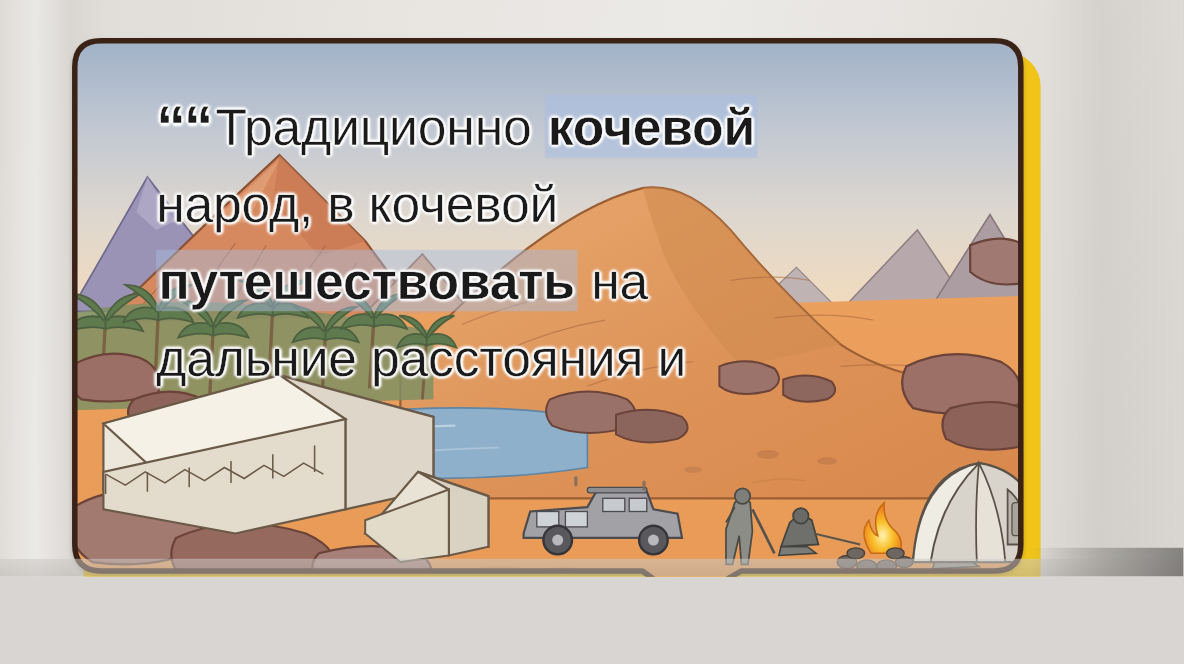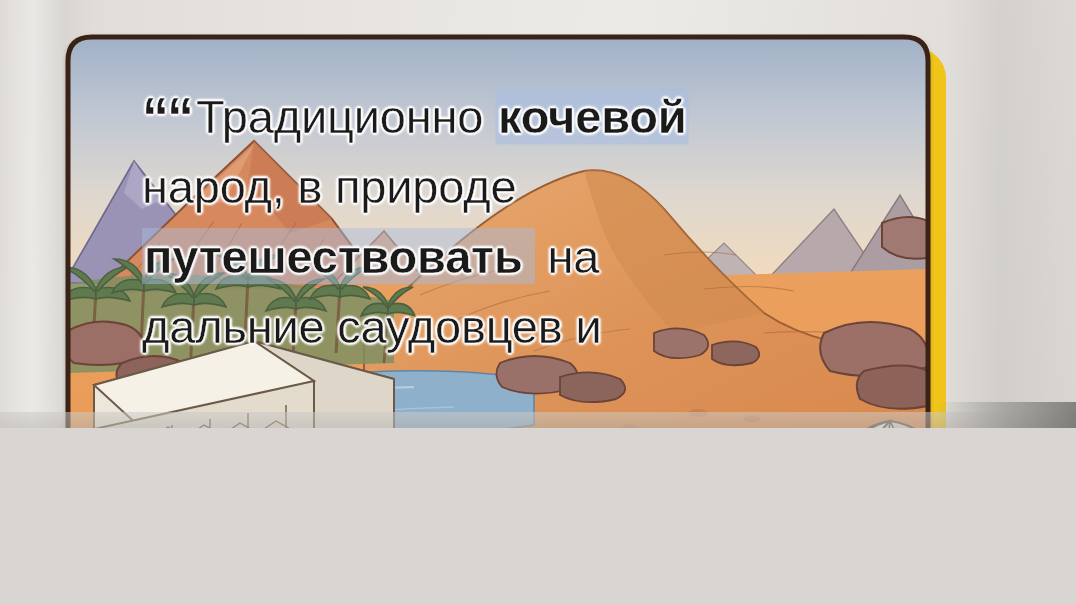--- a/index.html
+++ b/index.html
@@ -11,21 +11,21 @@
     width: 1076px;
     height: 604px;
     overflow: hidden;
     font-family: "Liberation Sans", sans-serif;
   }
 
   
   #stage {
     position: relative;
     width: 1076px;
-    height: 428px;
+    height: 524px;
     background:
       linear-gradient(100deg, #dedbd7 0%, #e7e4e0 28%, #eceae7 55%, #e3e0dc 80%, #d9d6d2 100%);
     overflow: hidden;
   }
   
   #stage::before {
     content: "";
     position: absolute;
     inset: 0;
     background:
@@ -106,21 +106,21 @@
   .hl {
     font-weight: 700;
     background: rgba(171,190,224,.62);
     box-shadow: 0 0 0 1px rgba(171,190,224,.30);
     padding: 2px 2px 1px 2px;
     border-radius: 1px;
   }
   .hl-2 {
     font-weight: 700;
     background: rgba(168,188,222,.48);
-    padding: 2px 12px 1px 2px;
+    padding: 2px 2px 1px 2px;
     border-radius: 1px;
   }
 
   
   #bottom-strip {
     position: absolute;
     left: 0; bottom: 0;
     width: 100%;
     height: 16px;
     background: linear-gradient(180deg, #cdcac6 0%, #b9b6b2 100%);
@@ -406,27 +406,27 @@
           <rect x="458" y="400" width="3" height="9" rx="1.2"></rect>
           <rect x="520" y="404" width="3" height="9" rx="1.2"></rect>
         </g>
       </svg>
 
       <div id="quote-text">
         <div class="line">
           <span class="qmark">““</span><span>Традиционно </span><span class="hl">кочевой</span>
         </div>
         <div class="line">
-          <span>народ, в природе</span>
+          <span>народ, в кочевой</span>
         </div>
         <div class="line">
           <span class="hl-2">путешествовать</span><span> на</span>
         </div>
         <div class="line">
-          <span>дальние саудовцев и</span>
+          <span>дальние расстояния и</span>
         </div>
       </div>
     </div>
 
     <svg class="scene" viewBox="0 0 868 519" style="pointer-events:none">
       <path d="M 28,4 L 840,4 Q 864,4 864,28 L 864,462 Q 864,486 840,486
                L 610,486 L 560,515 L 520,486 L 28,486
                Q 4,486 4,462 L 4,28 Q 4,4 28,4 Z" fill="none" stroke="#3a2217" stroke-width="5" stroke-linejoin="round"></path>
     </svg>
   </div>

